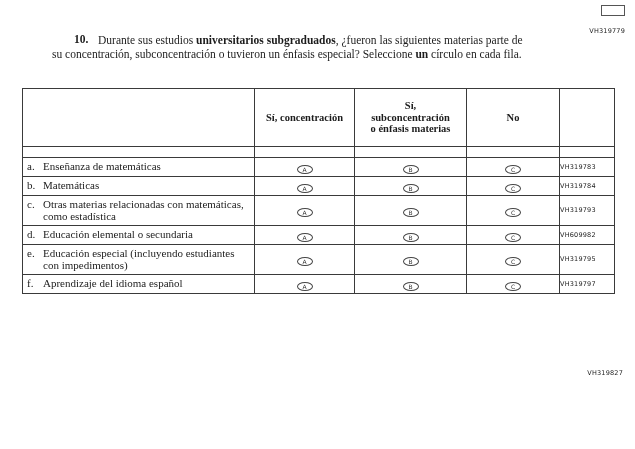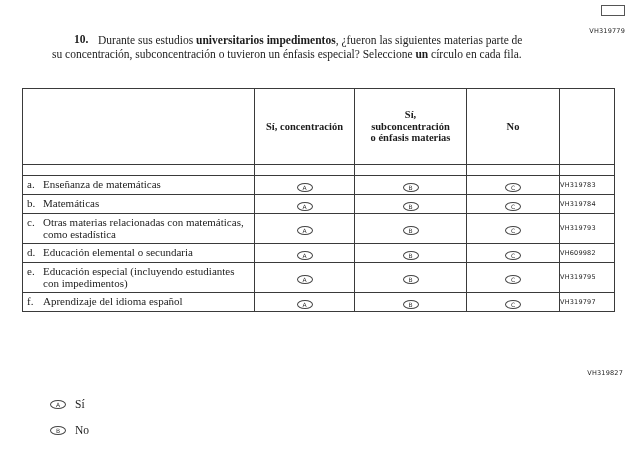--- a/index.html
+++ b/index.html
@@ -38,21 +38,21 @@
     width:592px;
     border-collapse:collapse;
     table-layout:fixed;
   }
   table.q10-table td, table.q10-table th {
     border:1px solid #3a3a3a;
     vertical-align:middle;
   }
   th.hdr {
     font-size:10.5px; font-weight:bold; line-height:11.5px;
-    text-align:center; padding:20px 2px;
+    text-align:center; padding:11px 2px;
     font-family:"Liberation Serif", serif;
   }
   tr.spacer td { height:11px; border-top:1px solid #3a3a3a; }
   td.label-cell { padding:2px 4px 2px 4px; font-size:11px; line-height:12.5px; }
   .label-wrap { display:flex; }
   .row-letter { width:16px; flex:0 0 16px; }
   .row-label { flex:1; }
   td.opt-cell { text-align:center; }
   td.code-cell { text-align:left; }
 
@@ -82,21 +82,21 @@
 <body>
 
 <div class="page">
 
   <div class="top-box"></div>
   <div class="top-code code">VH319779</div>
 
   <div class="q10">
     <div class="q-num">10.</div>
     <div class="q-text">
-      <span>Durante sus estudios </span><span class="bold">universitarios impedimentos</span><span>, ¿fueron las siguientes materias parte de su concentración, subconcentración o tuvieron un énfasis especial? Seleccione </span><span class="bold">un</span><span> círculo en cada fila.</span>
+      <span>Durante sus estudios </span><span class="bold">universitarios subgraduados</span><span>, ¿fueron las siguientes materias parte de su concentración, subconcentración o tuvieron un énfasis especial? Seleccione </span><span class="bold">un</span><span> círculo en cada fila.</span>
     </div>
   </div>
 
   <table class="q10-table">
     <colgroup>
       <col style="width:232px">
         <col style="width:100px">
         <col style="width:112px">
         <col style="width:93px">
         <col style="width:55px">
@@ -197,24 +197,14 @@
       <td class="opt-cell"><span class="oval">B</span></td>
       <td class="opt-cell"><span class="oval">C</span></td>
       <td class="code-cell code">VH319797</td>
     </tr>
   </tbody>
     </table>
 
   <div class="q11-code code">VH319827</div>
 
 
-  <div class="q11-options">
-    <div class="q11-option">
-      <span class="oval">A</span>
-      <span class="opt-label">Sí</span>
-    </div>
-    <div class="q11-option">
-      <span class="oval">B</span>
-      <span class="opt-label">No</span>
-    </div>
-  </div>
 
 </div>
 
 </body></html>

